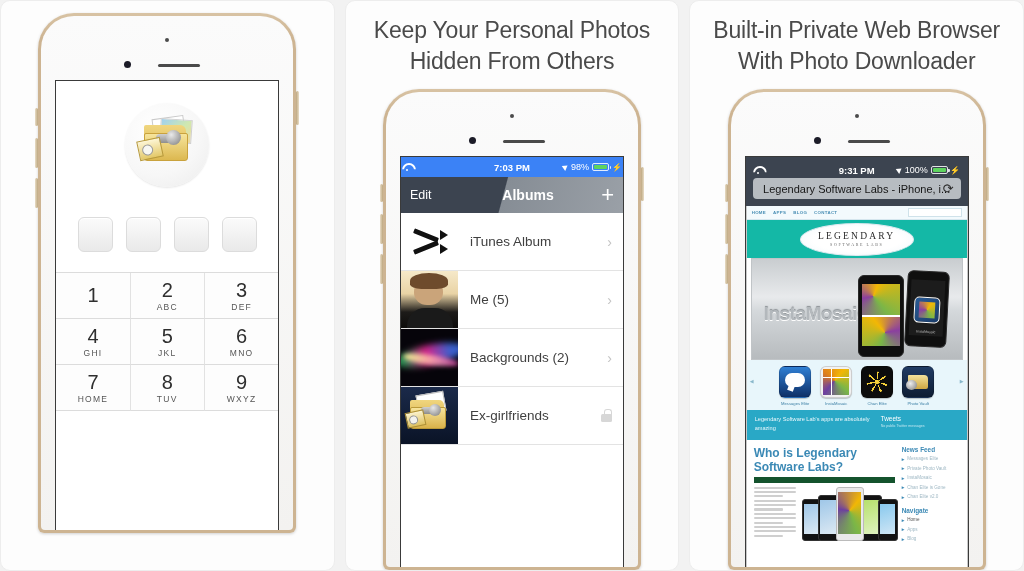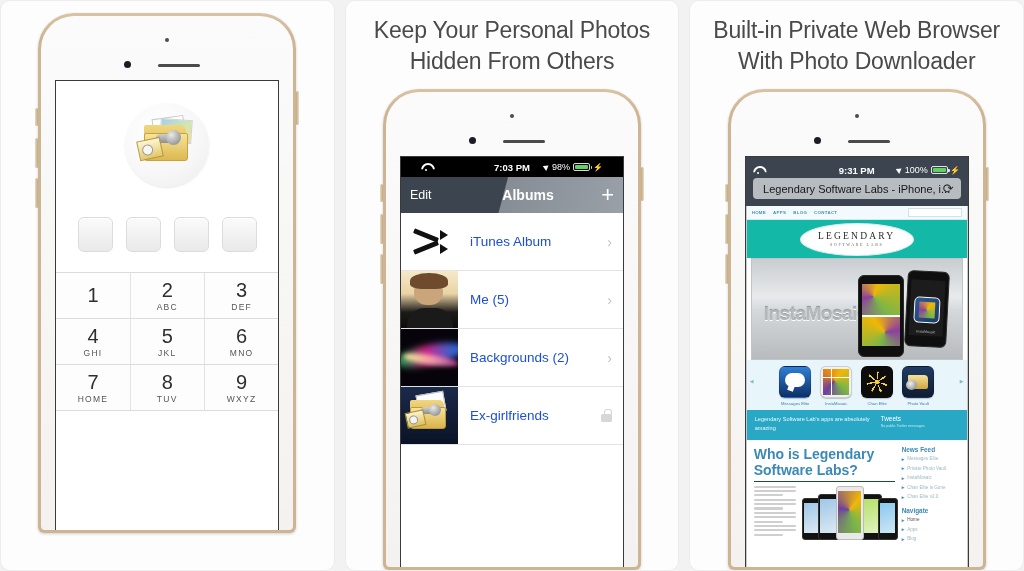--- a/index.html
+++ b/index.html
@@ -129,23 +129,23 @@
     background:#fdfdfd;
   }
   .kp-key:last-child{border-right:none;}
   .kp-num{font-size:20px;color:#2f2f2f;line-height:20px;font-weight:300;}
   .kp-let{font-size:8.5px;color:#555;letter-spacing:1.3px;margin-top:2px;}
 
   
   .ios-screen{width:100%;height:100%;display:flex;flex-direction:column;background:#fff;}
   .statusbar{
     height:20px;flex:none;
-    background:#000000;
+    background:#3b82f6;
     display:flex;align-items:center;
-    padding:0 20px;color:#fff;font-size:9px;position:relative;
+    padding:0 1px;color:#fff;font-size:9px;position:relative;
   }
   .sb-time{position:absolute;left:0;right:0;text-align:center;font-weight:bold;font-size:9.5px;}
   .sb-right{margin-left:auto;display:flex;align-items:center;gap:3px;z-index:2;}
   .wifi{width:10px;height:8px;position:relative;}
   .wifi:before{content:"";position:absolute;left:0;top:0;width:10px;height:10px;
     border:2px solid #fff;border-radius:50%;clip-path:polygon(0 0,100% 0,100% 45%,0 45%);}
   .wifi:after{content:"";position:absolute;left:4px;top:6px;width:2px;height:2px;border-radius:50%;background:#fff;}
   .loc-arrow{width:0;height:0;border-left:5px solid #fff;border-top:3px solid transparent;border-bottom:3px solid transparent;transform:rotate(-35deg);}
   .batt{width:17px;height:8px;border:1px solid rgba(255,255,255,.85);border-radius:2px;padding:1px;box-sizing:border-box;position:relative;}
   .batt-fill{height:100%;background:#5ed45e;border-radius:1px;}
@@ -191,21 +191,21 @@
   .thumb-ex{background:linear-gradient(to bottom,#1b2a4a,#0a1326);}
   .ex-folder{position:absolute;left:8px;top:11px;width:40px;height:32px;}
   .ex-p1{position:absolute;left:8px;top:-5px;width:26px;height:18px;background:#fff;border:1px solid #bbb;transform:rotate(-10deg);}
   .ex-back{position:absolute;left:1px;top:2px;width:34px;height:24px;border-radius:2px 5px 2px 2px;background:linear-gradient(to bottom,#f0d67f,#d6ae45);}
   .ex-front{position:absolute;left:1px;top:9px;width:34px;height:20px;border-radius:2px 2px 3px 3px;background:linear-gradient(to bottom,#f6e49b,#d9b24a);border:1px solid #bb9a3a;}
   .ex-lock{position:absolute;left:-3px;top:13px;width:17px;height:14px;background:linear-gradient(to bottom,#fcf3cf,#ddc160);border:1px solid #ad9036;transform:rotate(-12deg);}
   .ex-hole{position:absolute;left:2px;top:3px;width:7px;height:7px;border-radius:50%;background:#f2f2ee;border:1px solid #8f8f8f;}
   .ex-bolt{position:absolute;left:12px;top:9px;width:13px;height:7px;border-radius:3px;background:linear-gradient(to bottom,#d0d0d0,#8c8c8c);}
   .ex-knob{position:absolute;left:20px;top:6px;width:12px;height:12px;border-radius:50%;background:radial-gradient(circle at 35% 32%,#e8e8e8,#7a7a7a);}
 
-  .album-label{flex:1;padding-left:12px;font-size:13.5px;color:#1d4ed8;}
+  .album-label{flex:1;padding-left:12px;font-size:13.5px;color:#404040;}
   .chev{margin-right:11px;color:#c3c3c3;font-size:14px;font-weight:300;}
   .lock-mini{margin-right:11px;width:11px;height:13px;position:relative;opacity:.35;}
   .lock-mini i{position:absolute;bottom:0;left:0;width:11px;height:8px;border-radius:1.5px;background:#8e8e8e;}
   .lock-mini b{position:absolute;top:0;left:2.5px;width:6px;height:6px;border:1.6px solid #8e8e8e;border-bottom:none;border-radius:3px 3px 0 0;}
 
   
   .safari{width:100%;height:100%;display:flex;flex-direction:column;background:#e9e9e9;}
   .urlbar-wrap{flex:none;background:#3c4450;padding:5px 7px 7px;}
   .urlbar{
     height:21px;border-radius:4px;background:#b7bcc1;
@@ -282,21 +282,21 @@
   .arrow-l{left:3px;}.arrow-r{right:3px;}
 
   .testimonial{flex:none;height:30px;background:#29a8c6;display:flex;padding:5px 8px;box-sizing:border-box;}
   .test-txt{flex:1;font-size:5.6px;color:#eaf7fb;line-height:9px;padding-right:6px;}
   .tw-col{width:78px;}
   .tw-title{font-size:6.4px;color:#fff;}
   .tw-sub{font-size:3.6px;color:#bfe6f0;margin-top:2px;}
 
   .lower{flex:1;background:#fff;display:flex;padding:6px 7px 0;gap:7px;overflow:hidden;}
   .lower-main{flex:1;}
-  .lower-h{font-size:14px;color:#3b89b5;font-weight:bold;border-bottom:1px solid #14532d;padding-bottom:3px;}
+  .lower-h{font-size:12px;color:#3b89b5;font-weight:bold;border-bottom:6px solid #14532d;padding-bottom:3px;}
   .lower-body{display:flex;margin-top:4px;gap:4px;}
   .lower-p{width:42px;}
   .lower-p i{display:block;height:2.2px;background:#cfcfcf;margin-bottom:2.2px;border-radius:1px;}
   .lower-p i:nth-child(3n){width:70%;}
   .phones-fan{flex:1;height:56px;position:relative;}
   .fan{position:absolute;bottom:2px;border-radius:3px;background:#121212;border:1px solid #333;}
   .fan-sc{position:absolute;left:1.5px;right:1.5px;top:4px;bottom:6px;background:linear-gradient(160deg,#9fc7e8,#dce9f3);}
   .f1{left:2px;width:18px;height:40px;}
   .f2{left:18px;width:20px;height:44px;}
   .f3{left:36px;width:26px;height:52px;background:#e9e9e9;border:1px solid #bbb;z-index:3;}

